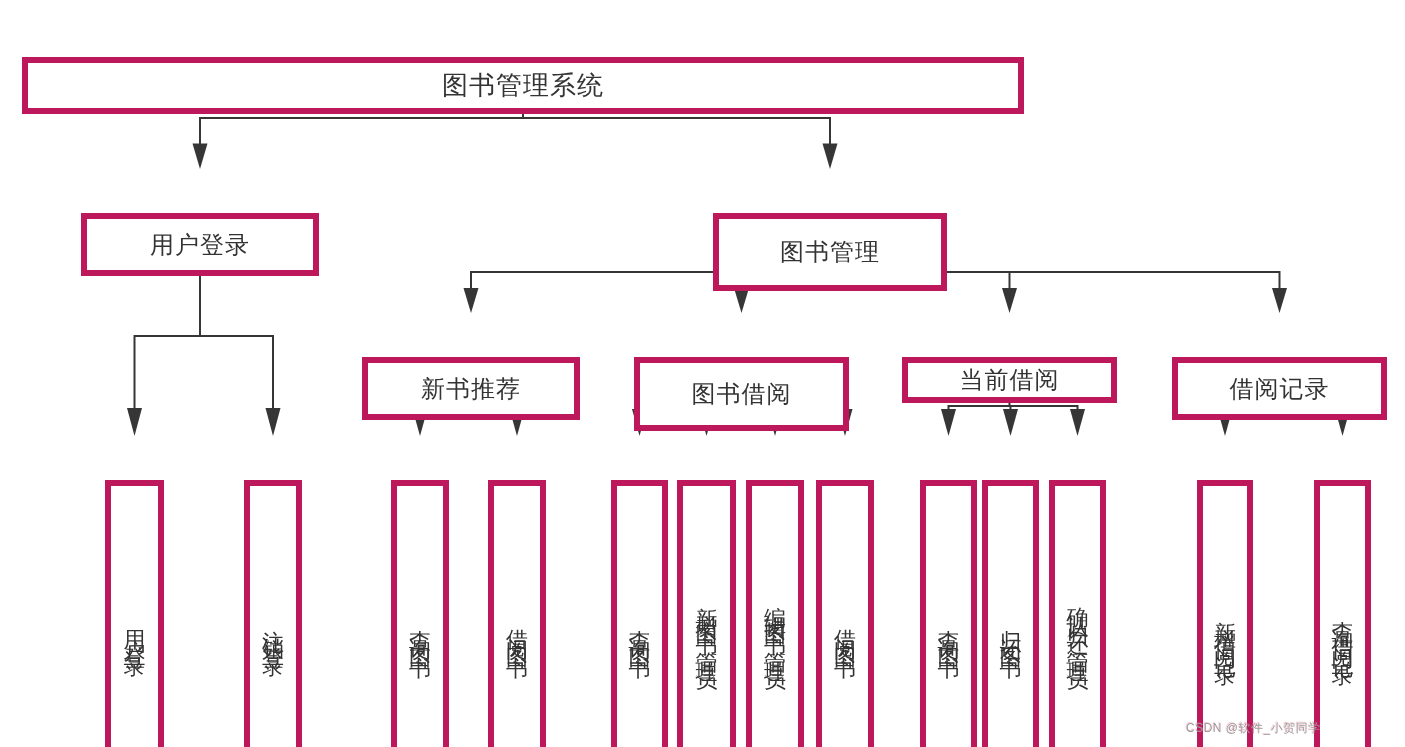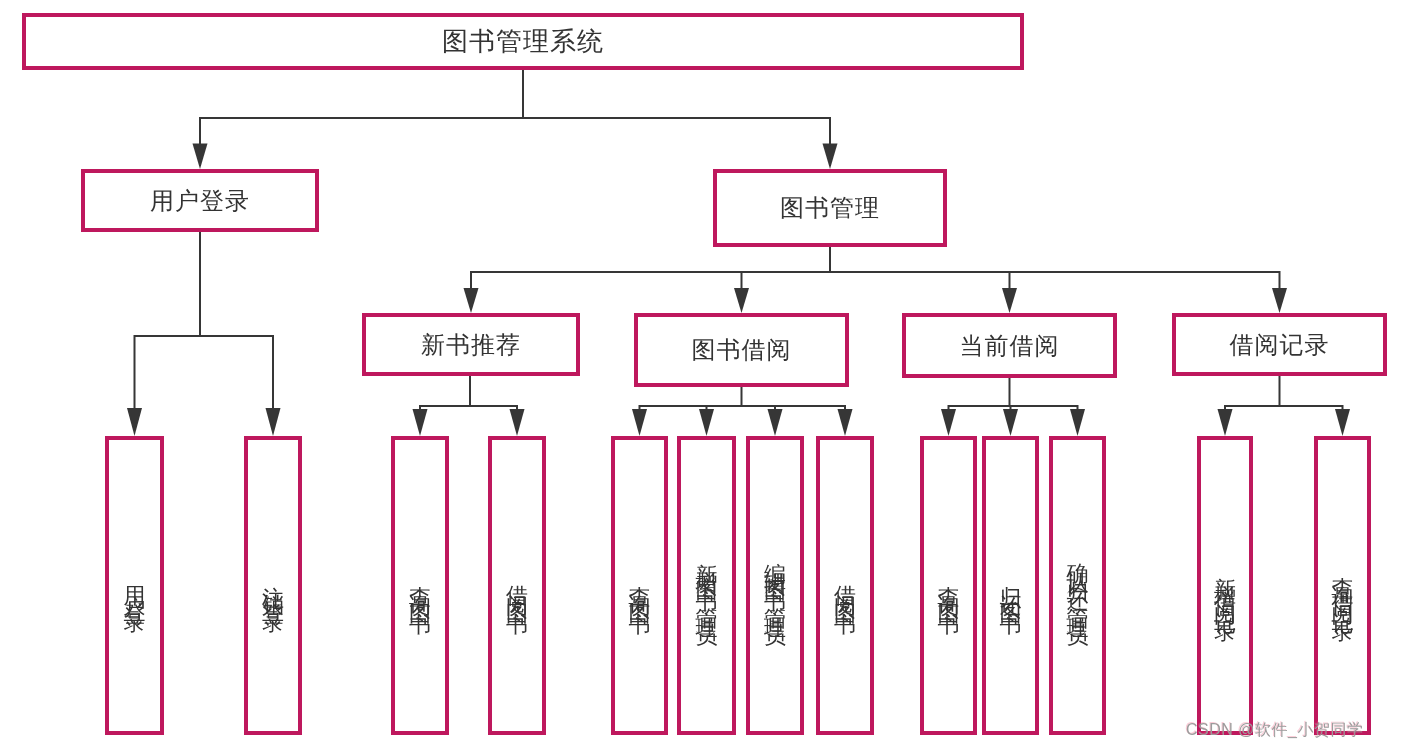--- a/index.html
+++ b/index.html
@@ -2,32 +2,32 @@
 <html><head>
 <meta charset="utf-8">
 <style>
   html,body{margin:0;padding:0;background:#ffffff;}
   #canvas{
     position:relative;width:1405px;height:747px;background:#ffffff;
     font-family:"Liberation Sans","DejaVu Sans",sans-serif;color:#333333;overflow:hidden;
   }
   #connectors{position:absolute;left:0;top:0;z-index:1;}
   .box{
-    position:absolute;background:#ffffff;border:4px solid #be185d;box-sizing:border-box;
-    display:flex;align-items:center;justify-content:center;z-index:2;
+    position:absolute;background:#ffffff;border:6px solid #be185d;box-sizing:border-box;
+    display:flex;align-items:center;justify-content:center;z-index:2;margin-top:44px;
   }
   .hbox{font-size:24px;letter-spacing:1px;}
   .hbox.root{font-size:26px;}
   .vtext{
     writing-mode:vertical-rl;text-orientation:mixed;
     font-size:22px;letter-spacing:9px;line-height:1;white-space:nowrap;
   }
   .watermark{
     position:absolute;left:1186px;top:720px;z-index:3;
-    font-size:16px;color:#9c9c9c;letter-spacing:0.5px;white-space:nowrap;
+    font-size:12px;color:#9c9c9c;letter-spacing:0.5px;white-space:nowrap;
     text-shadow:-1px -1px 0 rgba(240,110,140,0.35);
   }
 </style>
 </head>
 <body>
 
 <div id="canvas">
 
   <svg id="connectors" width="1405" height="747" viewBox="0 0 1405 747">
 
@@ -115,21 +115,21 @@
   <div class="box hbox" style="left:713px;top:169px;width:234px;height:78px;">
     <span>图书管理</span>
   </div>
 
   <div class="box hbox" style="left:362px;top:313px;width:218px;height:63px;">
     <span>新书推荐</span>
   </div>
   <div class="box hbox" style="left:634px;top:313px;width:215px;height:74px;">
     <span>图书借阅</span>
   </div>
-  <div class="box hbox" style="left:902px;top:313px;width:215px;height:65px;">
+  <div class="box hbox" style="left:902px;top:313px;width:215px;height:46px;">
     <span>当前借阅</span>
   </div>
   <div class="box hbox" style="left:1172px;top:313px;width:215px;height:63px;">
     <span>借阅记录</span>
   </div>
 
   <div class="box" style="left:105px;top:436px;width:59px;height:299px;">
     <span class="vtext">用户登录</span>
   </div>
   <div class="box" style="left:244px;top:436px;width:58px;height:299px;">

